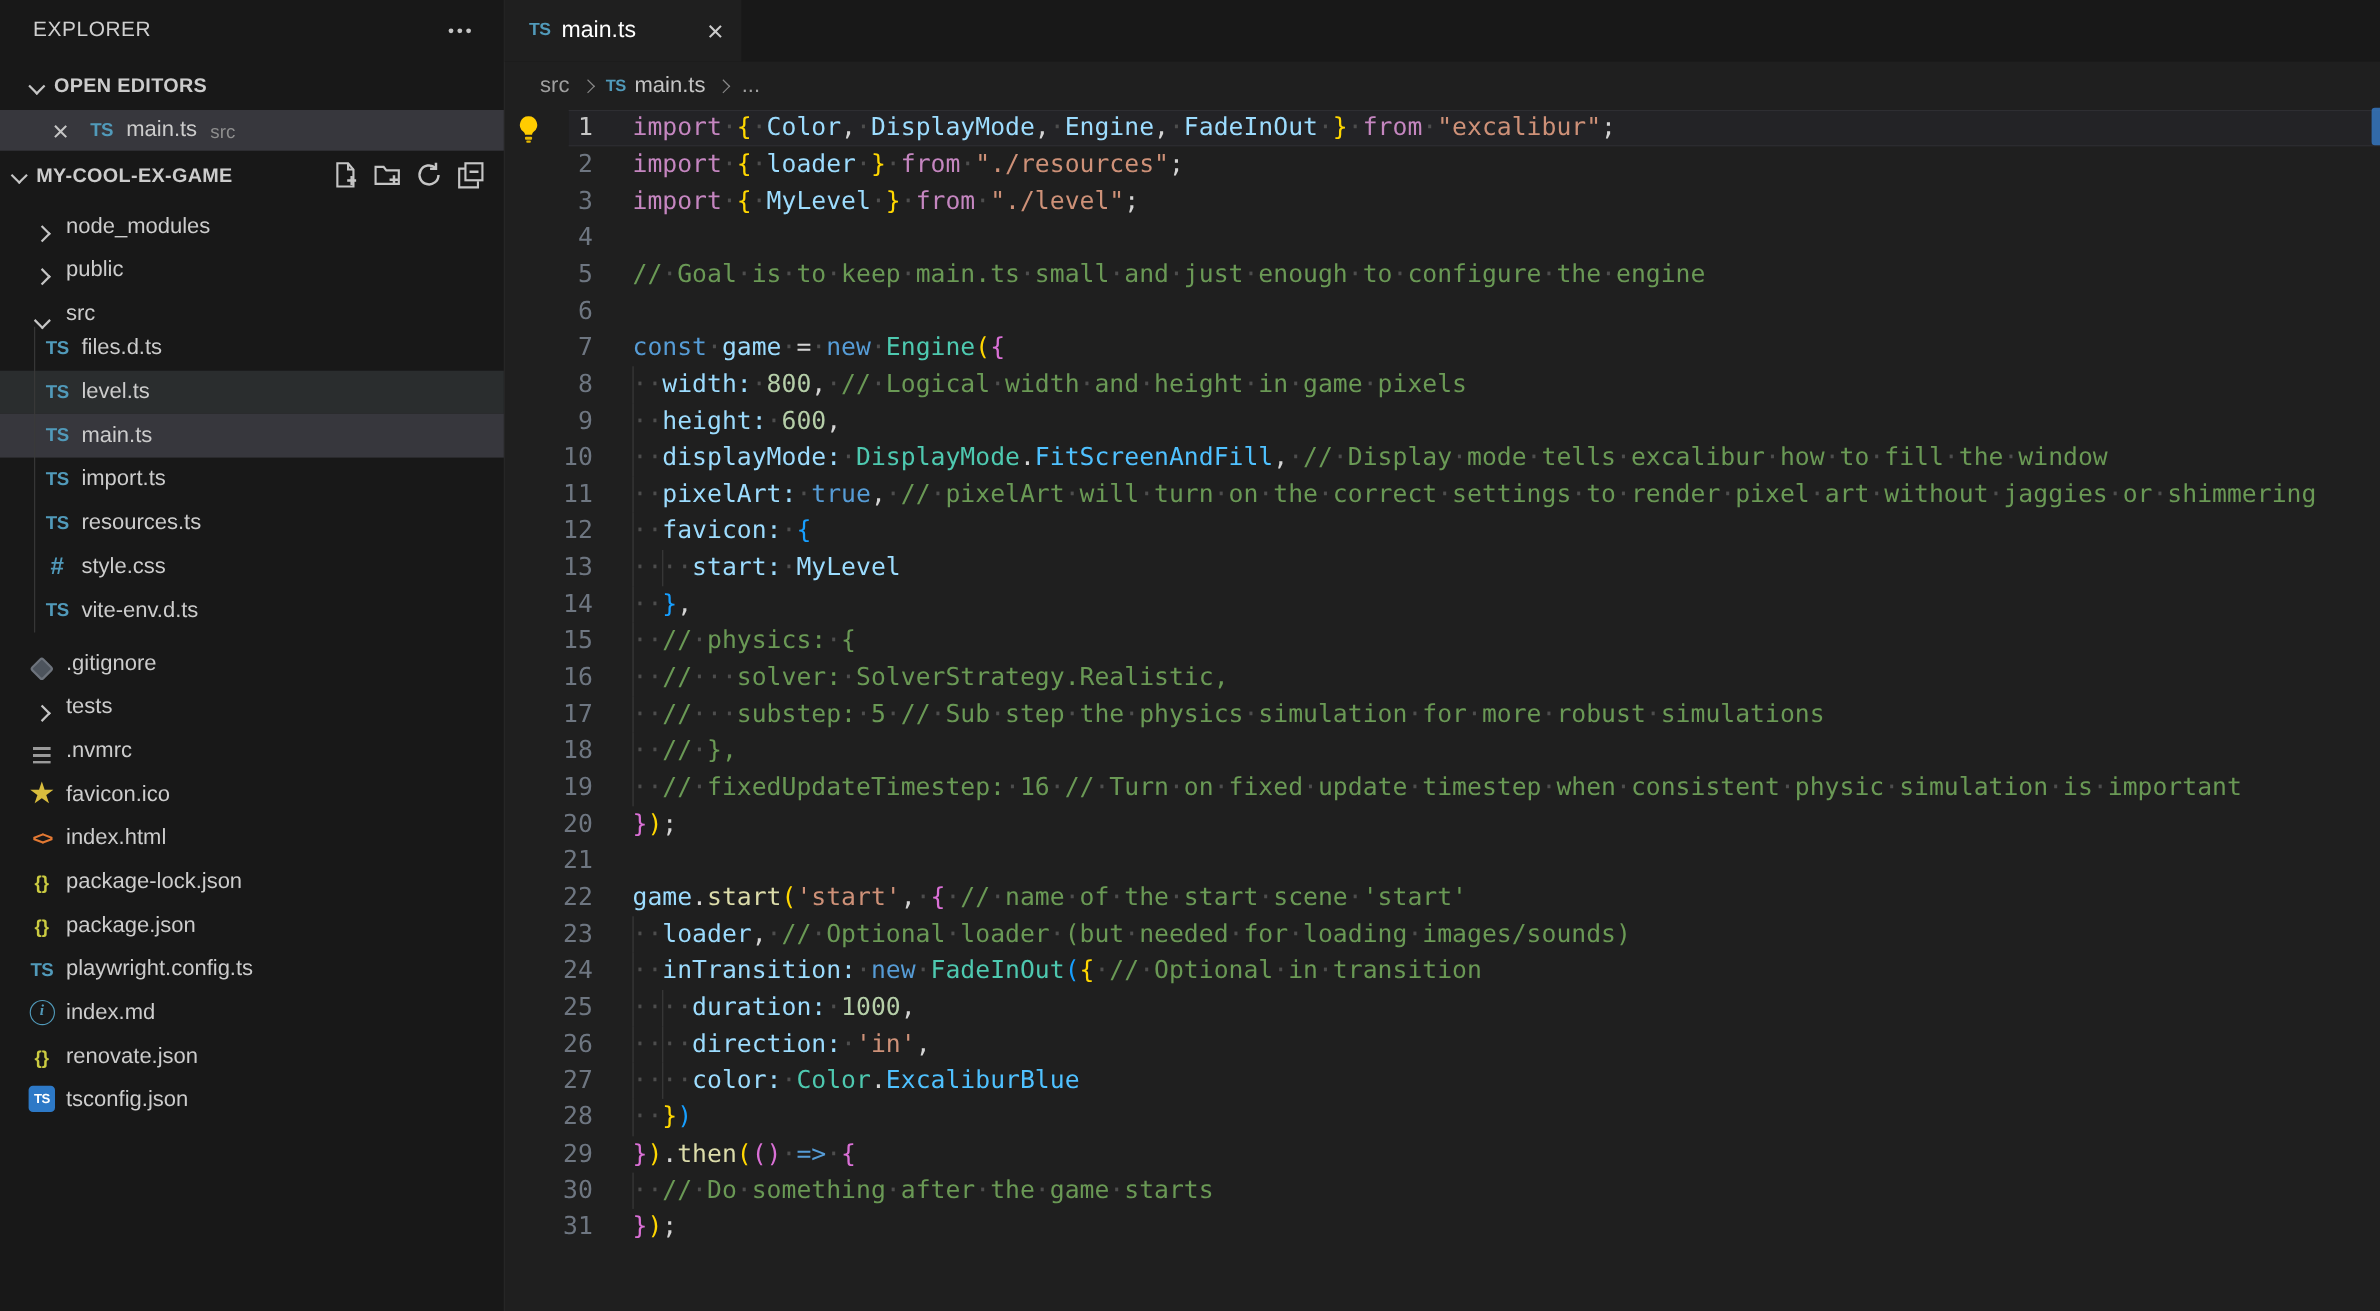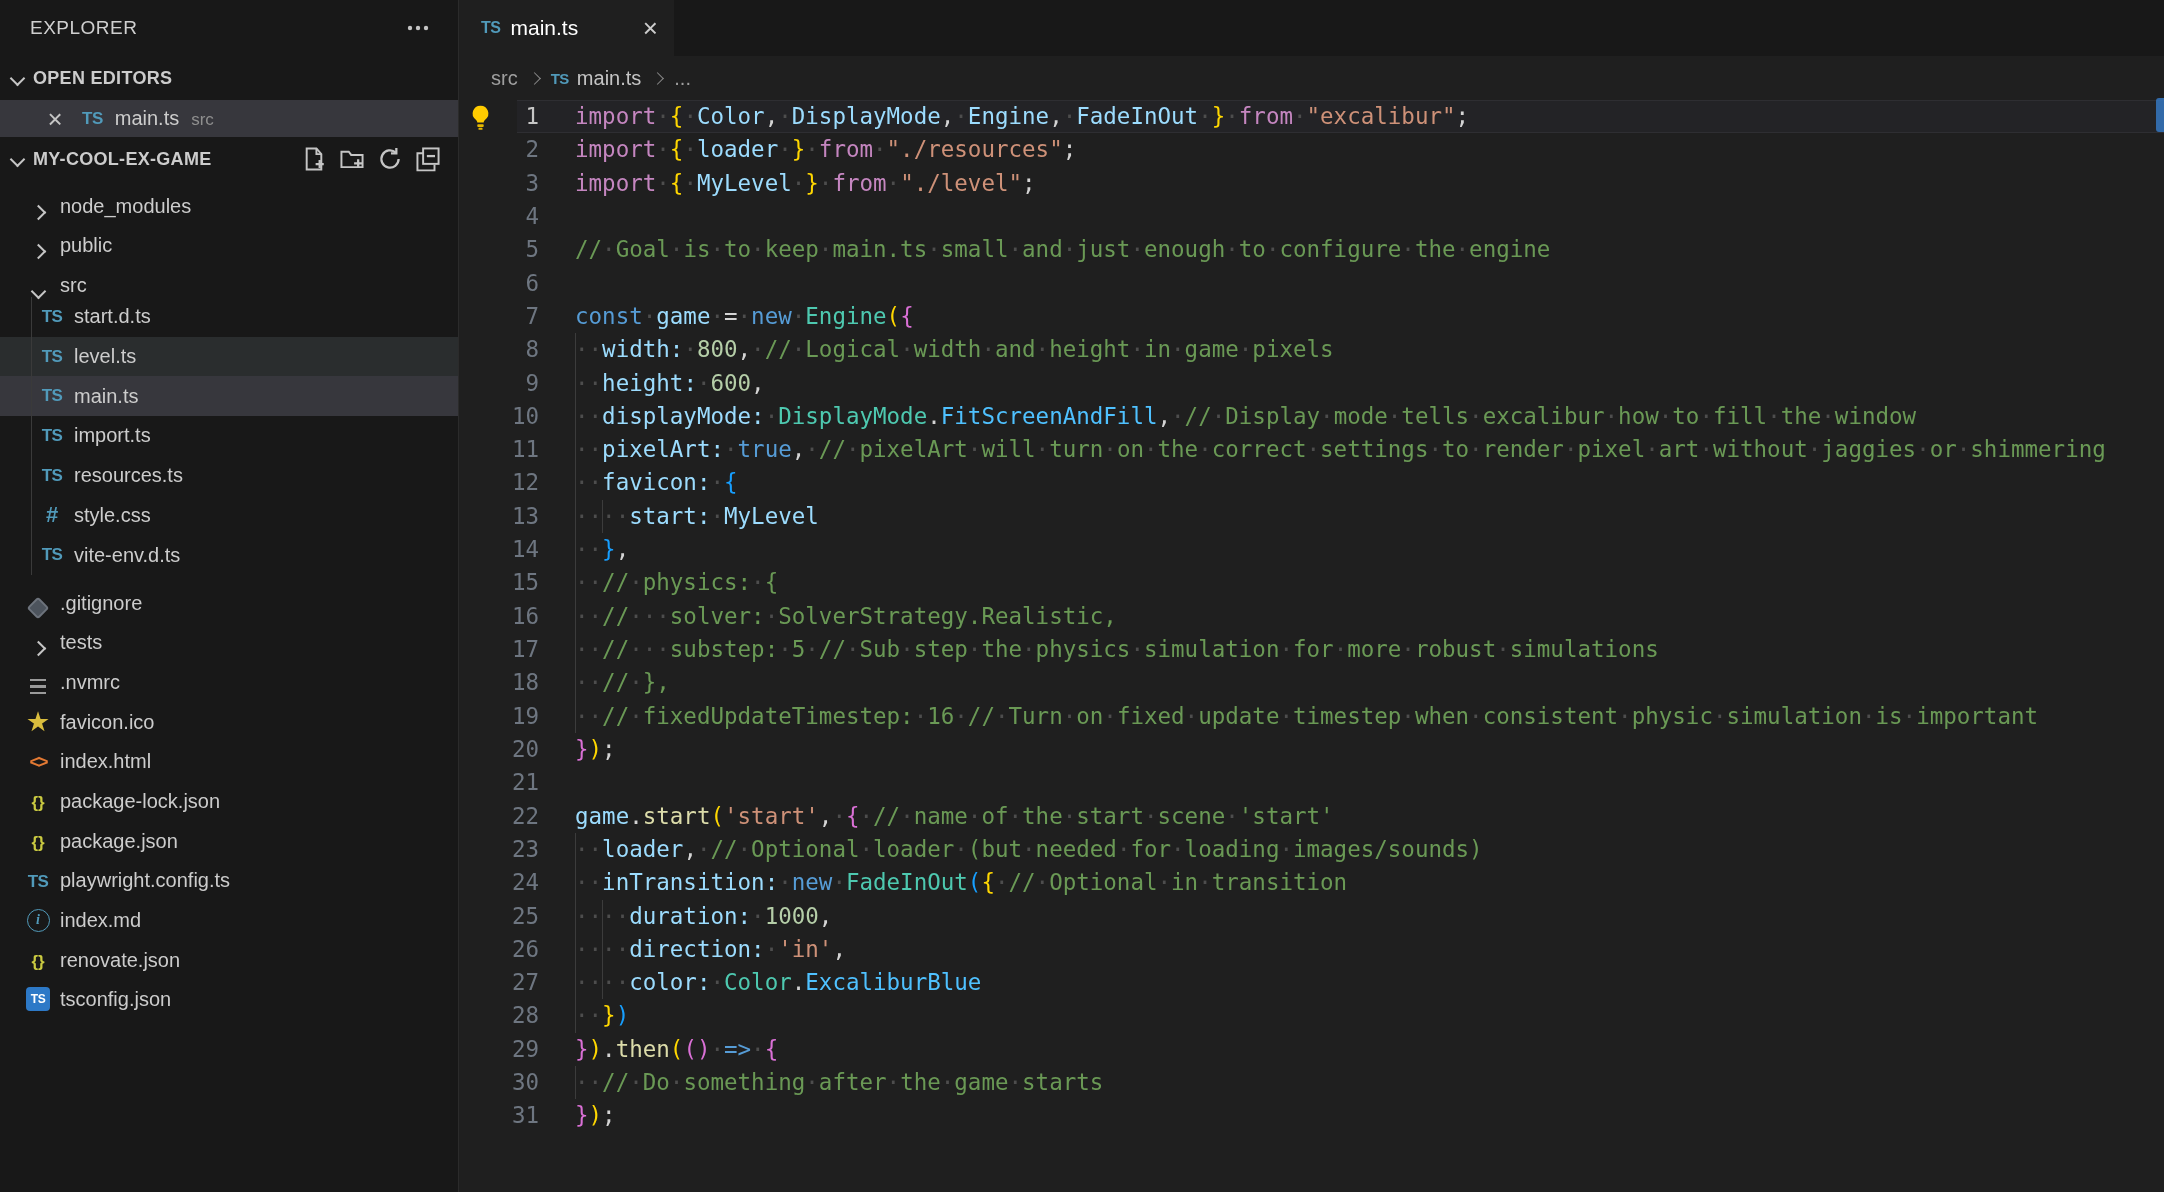--- a/index.html
+++ b/index.html
@@ -5,21 +5,21 @@
   html,body{margin:0;padding:0;background:#1f1f1f;}
   #app{position:relative;width:2164px;height:1192px;overflow:hidden;background:#1f1f1f;
        font-family:"Liberation Sans",sans-serif;color:#cccccc;-webkit-font-smoothing:antialiased;}
 
   
   #sidebar{position:absolute;left:0;top:0;bottom:0;width:458px;background:#181818;border-right:1px solid #2b2b2b;}
   .sb-title{position:absolute;left:0;top:0;right:0;height:56px;display:flex;align-items:center;padding:0 24px 0 30px;}
   .sb-title .lbl{font-size:19px;color:#cfcfcf;letter-spacing:.5px;flex:1;}
   .icon-btn{display:flex;align-items:center;justify-content:center;width:32px;height:32px;border-radius:5px;cursor:pointer;flex:none;}
   .sect-head{position:absolute;left:0;right:0;display:flex;align-items:center;font-weight:bold;font-size:18px;color:#cccccc;}
-  #oe-head{top:56px;height:44px;}
+  #oe-head{top:56px;height:44px;padding-left:16px;}
   #proj-head{top:140px;height:38px;}
   .sect-head .lbl{letter-spacing:.3px;}
   .head-actions{margin-left:auto;display:flex;gap:6px;padding-right:14px;}
   .chev{display:inline-block;width:9px;height:9px;border-right:2px solid #c5c5c5;border-bottom:2px solid #c5c5c5;
         transform:rotate(-45deg);flex:none;}
   .chev.open{transform:rotate(45deg);margin-top:-5px;}
   .sect-head .chev{margin:0 10px 0 12px;}
   #oe-item{position:absolute;left:0;right:0;top:100px;height:37px;background:#37373d;display:flex;align-items:center;padding-left:42px;}
   #oe-item .close{font-size:26px;color:#c5c5c5;line-height:1;width:26px;text-align:center;}
   #oe-item .name{font-size:20px;color:#cccccc;margin-left:12px;}
@@ -153,21 +153,21 @@
         <div class="trow d1">
           <span class="slot">
             <i class="chev open"></i>
           </span>
           <span class="lbl">src</span>
         </div>
         <div class="trow d2">
           <span class="slot">
             <span class="fi fi-ts">TS</span>
           </span>
-          <span class="lbl">start.d.ts</span>
+          <span class="lbl">files.d.ts</span>
         </div>
         <div class="trow d2 hover">
           <span class="slot">
             <span class="fi fi-ts">TS</span>
           </span>
           <span class="lbl">level.ts</span>
         </div>
         <div class="trow d2 selected">
           <span class="slot">
             <span class="fi fi-ts">TS</span>

